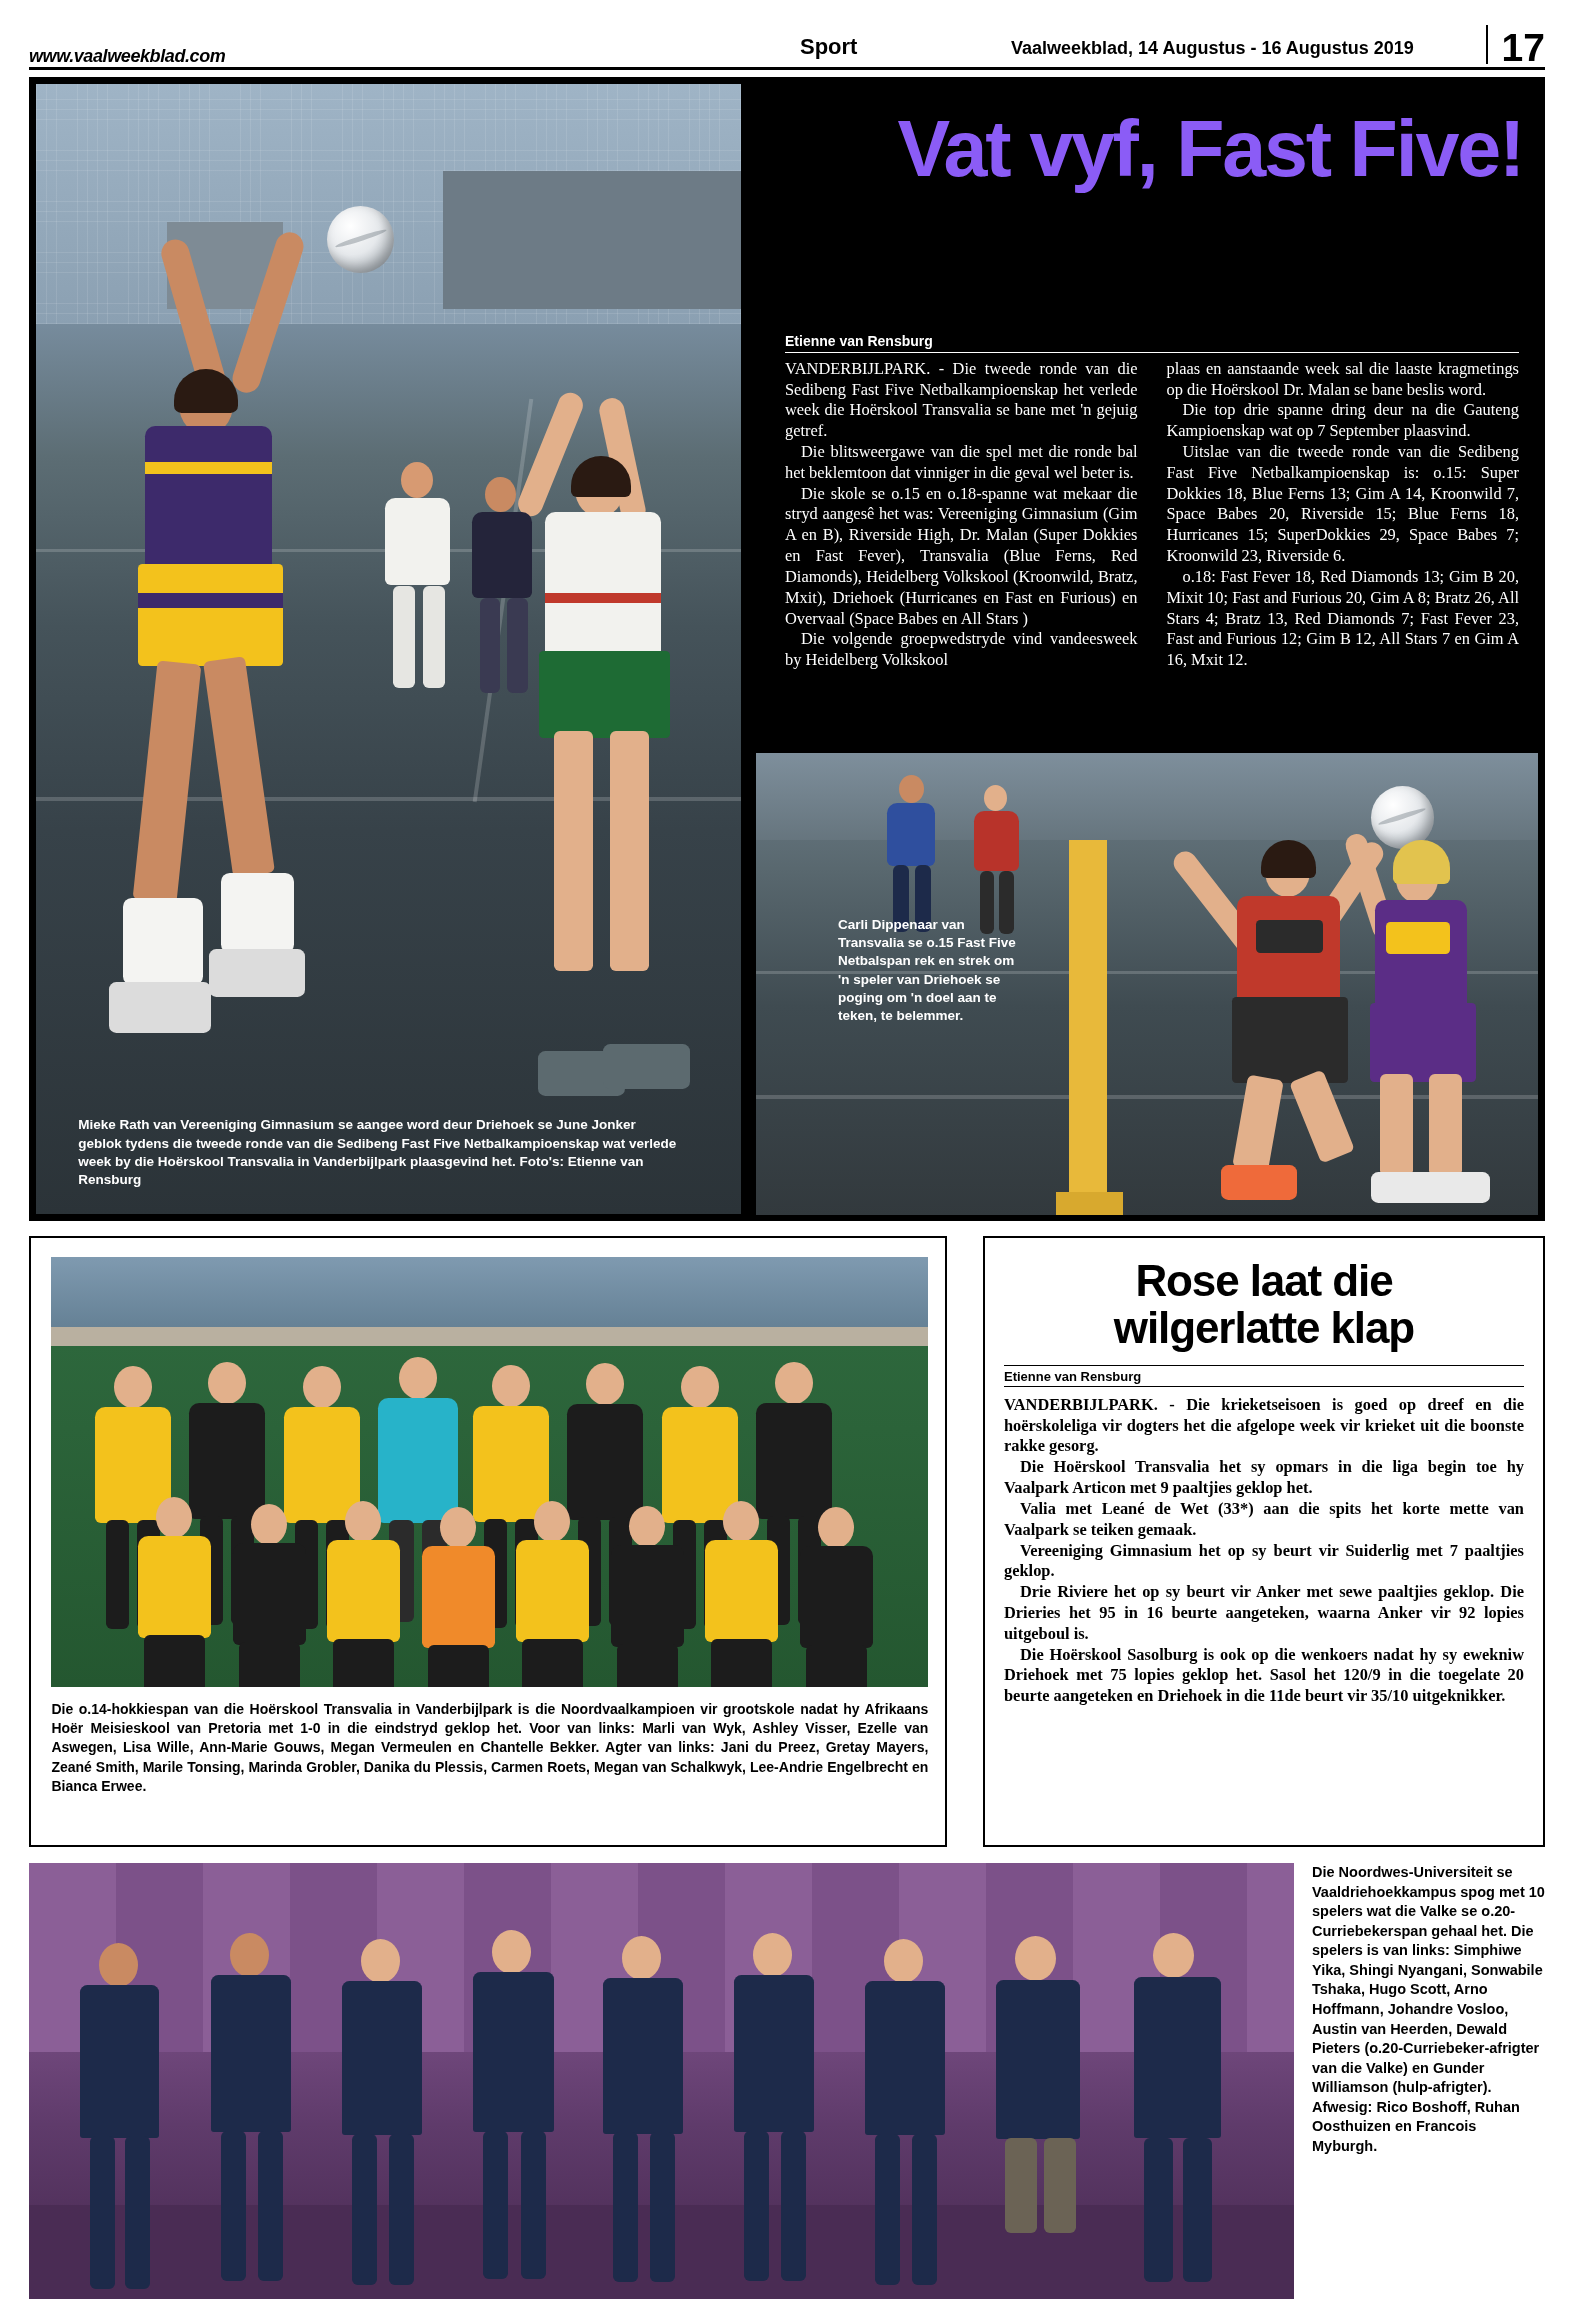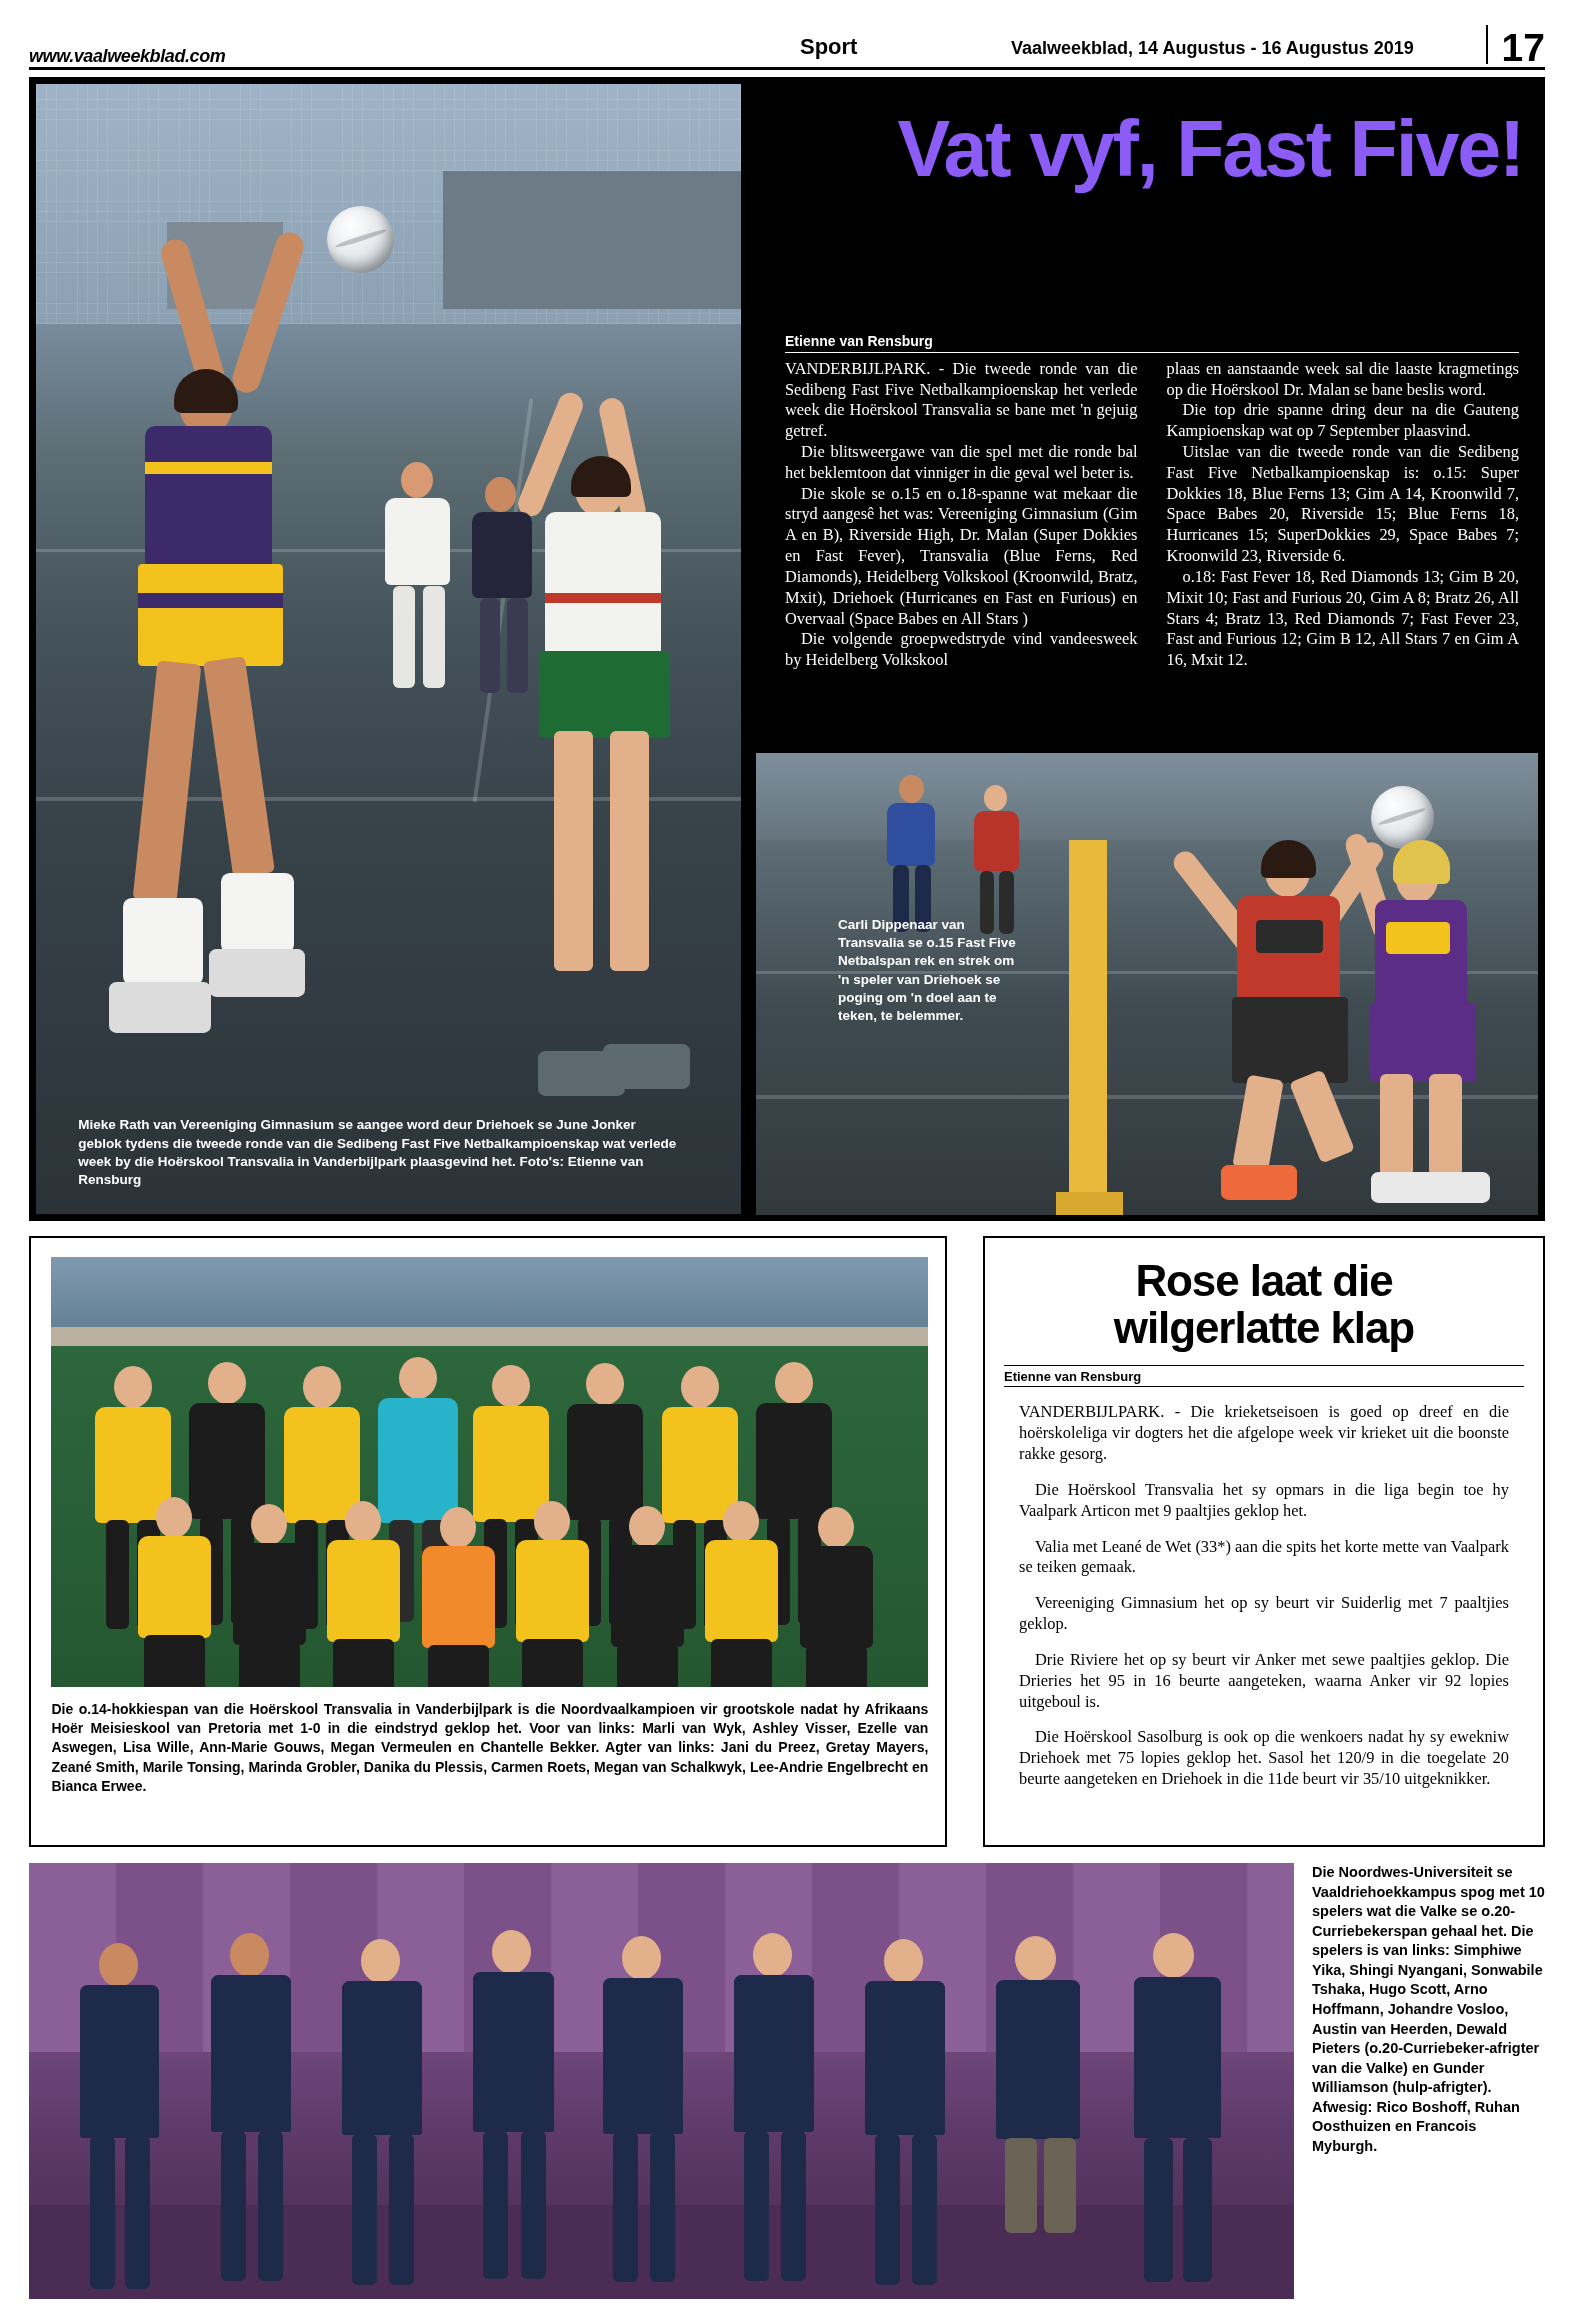--- a/index.html
+++ b/index.html
@@ -271,21 +271,21 @@
     border-top: 1.5px solid #000;
     border-bottom: 1.5px solid #000;
     padding: 2.9px 0 2.9px 0;
     margin-bottom: 7.3px;
   }
   .rose-body {
     font-size: 16.4px;
     line-height: 1.27;
     text-align: justify;
   }
-  .rose-body p { margin: 15px; text-indent: 16px; }
+  .rose-body p { margin: 0; text-indent: 16px; font-weight: bold; }
   .rose-body p.first { text-indent: 0; }
 
   
   .bottom {
     position: absolute;
     left: 29px;
     top: 1863px;
     width: 1516px;
     height: 436px;
   }

